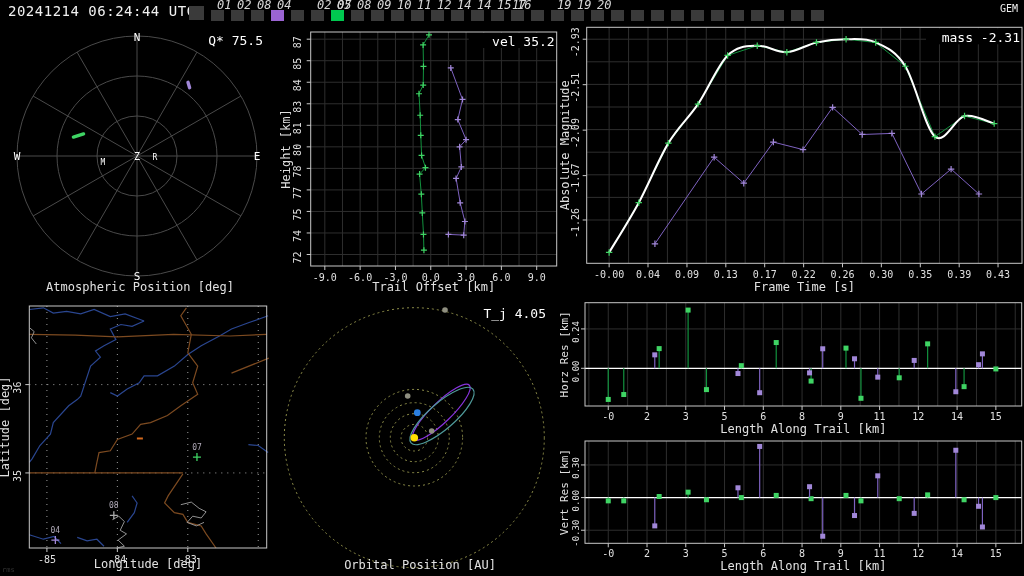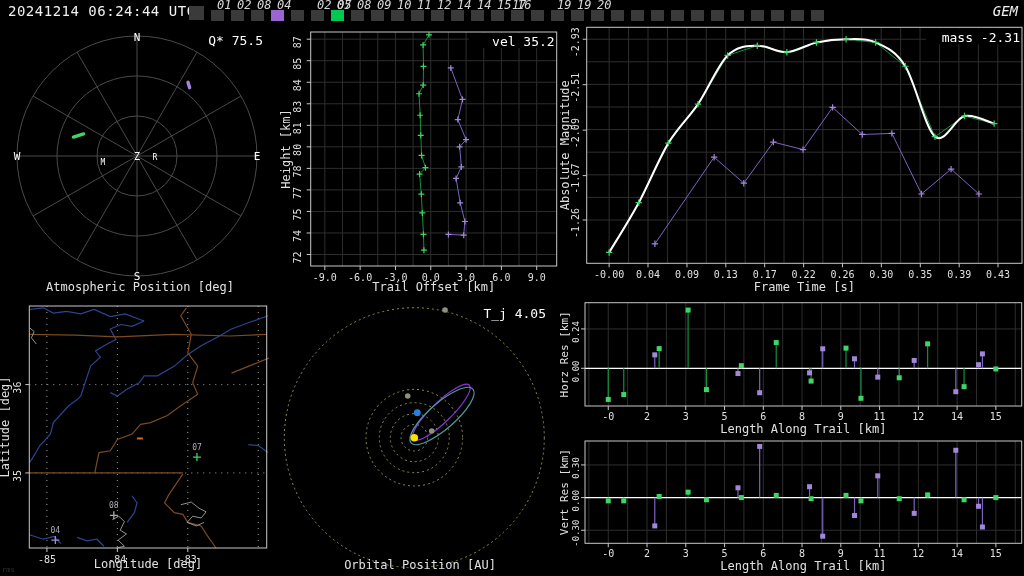--- a/index.html
+++ b/index.html
@@ -1,20 +1,20 @@
 <!DOCTYPE html>
 <html><head>
 <meta charset="utf-8">
 <style>
   html,body{margin:0;padding:0;background:#000;width:1024px;height:576px;overflow:hidden;
     font-family:"DejaVu Sans Mono",monospace;}
   #app{position:relative;width:1024px;height:576px;background:#000;}
   #statusbar{position:absolute;left:0;top:0;width:1024px;height:24px;}
   #utc{position:absolute;left:8px;top:3px;font-size:14px;color:#f0f0f0;letter-spacing:0.5px;}
-  #gem{position:absolute;right:6px;top:3px;font-size:14px;color:#f0f0f0;font-style:italic;}
+  #gem{position:absolute;right:6px;top:3px;font-size:10px;color:#f0f0f0;}
   #frames{position:absolute;left:0;top:0;width:860px;height:24px;}
   .fbox{position:absolute;background:#3a3a3a;}
   .fnum{position:absolute;font-size:12px;color:#d8d8d8;line-height:8px;font-style:italic;}
   .panel{position:absolute;}
   svg{display:block;}
   svg text{font-family:"DejaVu Sans Mono",monospace;}
 </style>
 </head>
 <body>
 

